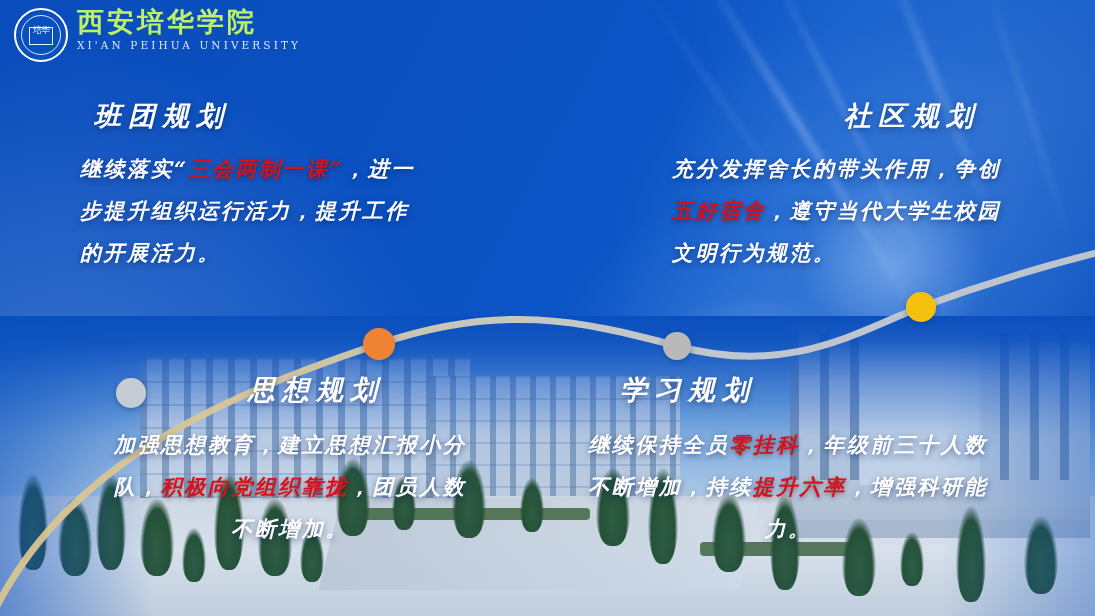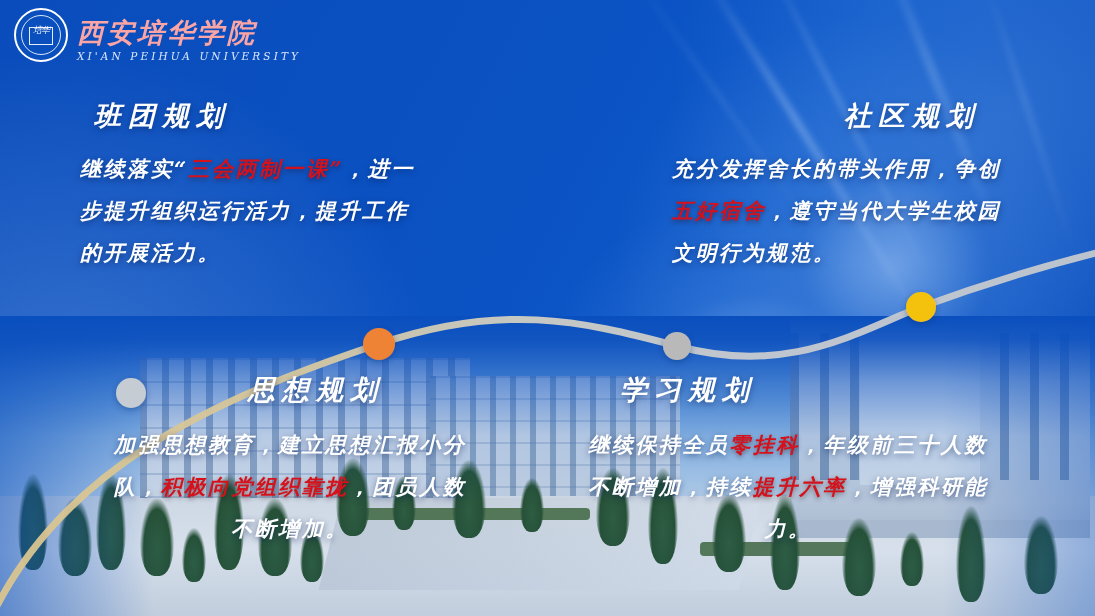--- a/index.html
+++ b/index.html
@@ -69,30 +69,30 @@
   .tree.tall{width:30px;height:96px;bottom:46px;}
   .photo-fade{position:absolute;inset:0;
     background:linear-gradient(180deg,#0a4fbe 0%, rgba(10,79,190,.92) 8%, rgba(12,82,192,.55) 22%, rgba(20,90,190,.18) 40%, rgba(20,90,190,.06) 62%, rgba(20,90,190,.10) 100%);}
   .photo-side{position:absolute;inset:0;
     background:linear-gradient(90deg,rgba(10,79,190,.55) 0%,rgba(10,79,190,0) 14%,rgba(10,79,190,0) 86%,rgba(10,79,190,.35) 100%);}
 
   
   .curve{position:absolute;left:0;top:0;width:1095px;height:616px;}
 
   
-  .logo-wrap{position:absolute;left:14px;top:8px;display:flex;align-items:flex-end;gap:9px;font-style:italic;}
+  .logo-wrap{position:absolute;left:14px;top:8px;display:flex;align-items:flex-start;gap:9px;}
   .seal{width:50px;height:50px;border-radius:50%;border:2px solid #ffffff;position:relative;
         background:#0a4fbe;flex:0 0 auto;}
   .seal::before{content:"";position:absolute;inset:5px;border-radius:50%;border:1px solid rgba(255,255,255,.85);}
   .seal::after{content:"";position:absolute;left:50%;top:52%;transform:translate(-50%,-50%);
         width:22px;height:16px;border:1px solid rgba(255,255,255,.9);}
   .seal-mark{position:absolute;left:50%;top:40%;transform:translate(-50%,-50%);
         color:#fff;font-size:9px;letter-spacing:-1px;white-space:nowrap;font-family:"DejaVu Serif",serif;}
   .brand{display:flex;flex-direction:column;justify-content:center;}
-  .brand-cn{color:#fca5a5;font-size:27px;font-weight:bold;letter-spacing:3px;line-height:1.05;
+  .brand-cn{color:#bef264;font-size:27px;font-weight:bold;letter-spacing:3px;line-height:1.05;
             font-family:"DejaVu Serif","Liberation Serif",serif;}
   .brand-en{color:#dce8fb;font-size:10.5px;letter-spacing:3.1px;margin-top:3px;
             font-family:"DejaVu Serif","Liberation Serif",serif;}
 
   .slide-title{
     position:absolute;left:330px;top:14px;width:430px;text-align:center;
     color:#ffffff;font-size:40px;font-weight:bold;letter-spacing:6px;
     font-family:"DejaVu Serif","Liberation Serif",serif;font-style:italic;
     text-shadow:0 2px 7px rgba(0,20,70,.45);
   }

